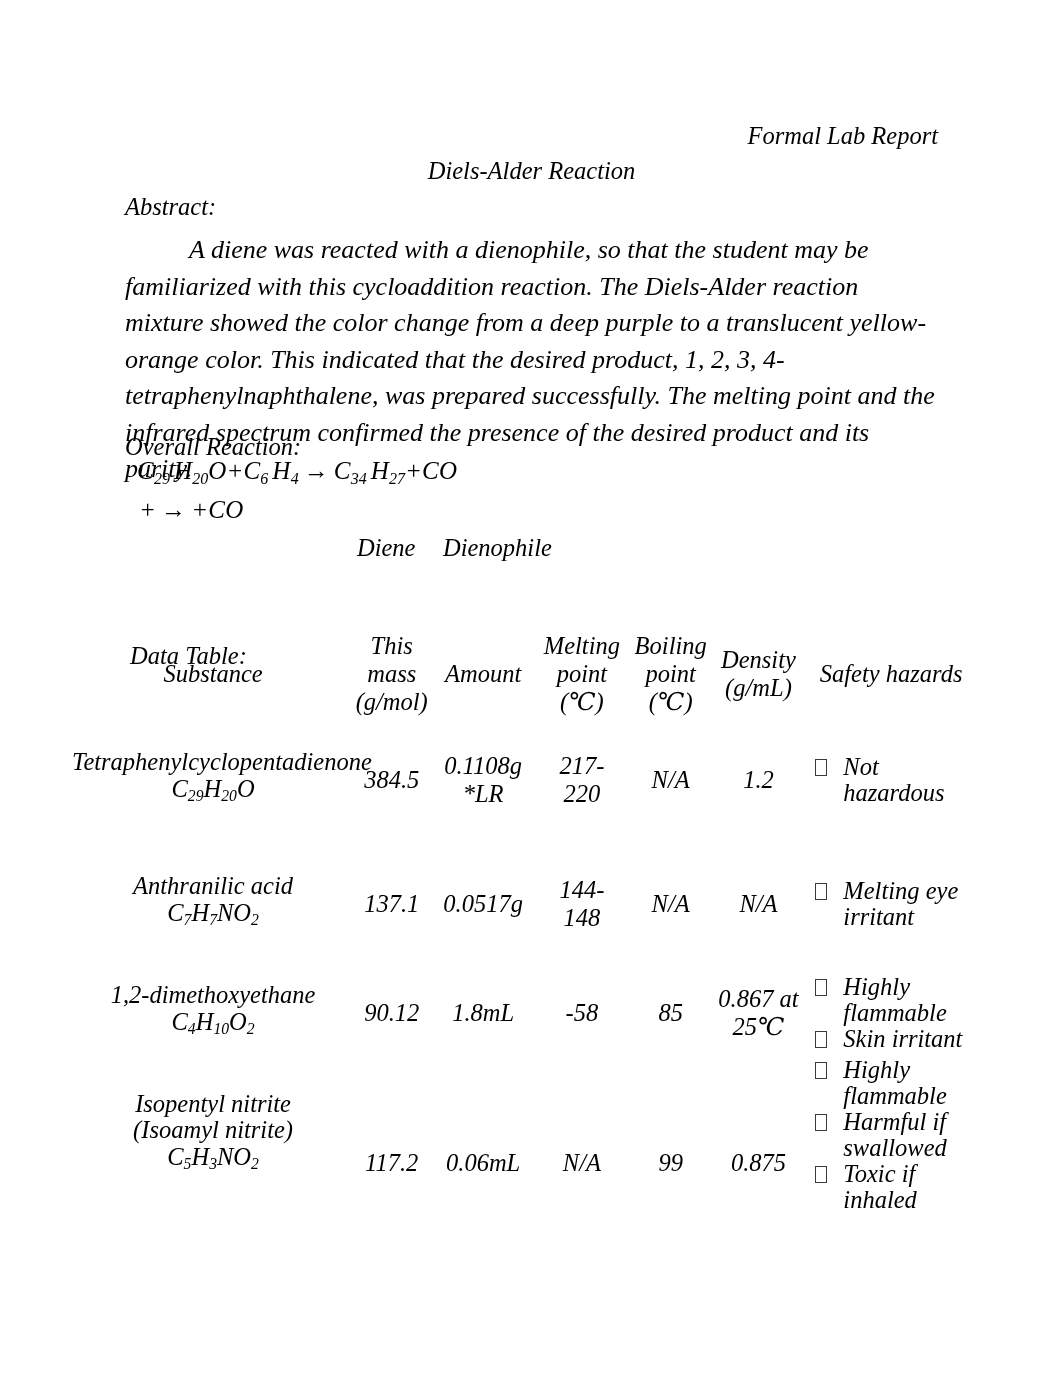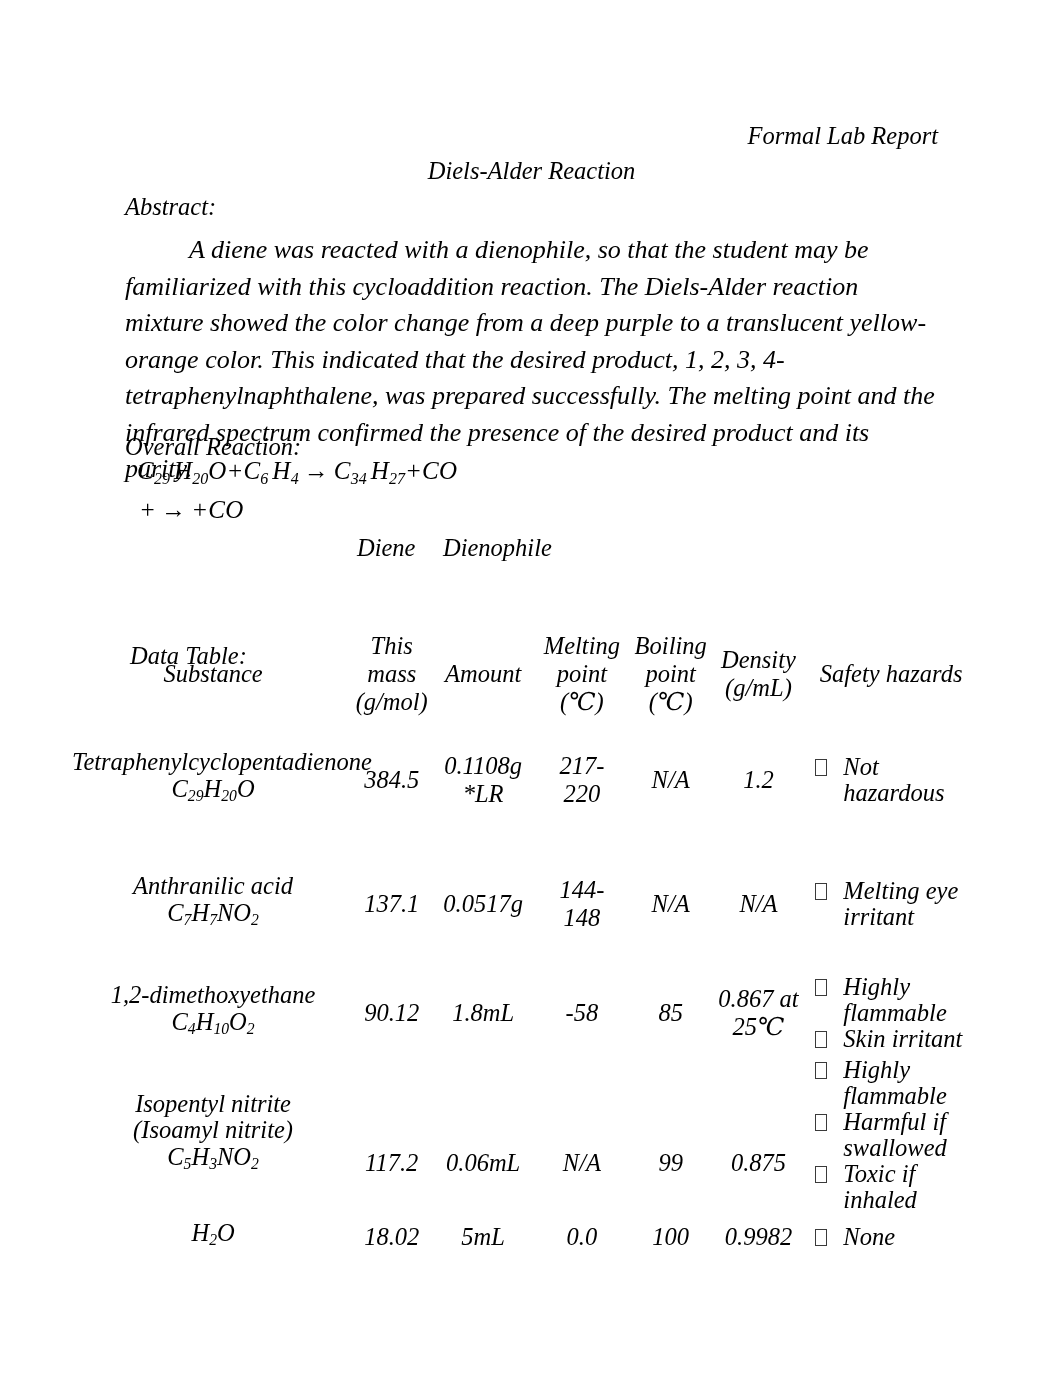--- a/index.html
+++ b/index.html
@@ -320,34 +320,17 @@
         <td style="vertical-align:bottom; padding-bottom:36px;">0.875</td>
         <td class="safety-cell" style="vertical-align:top;">
           <ul class="hazard-list">
             <li><span class="hazard-bullet"></span><span>Highly flammable</span></li>
             <li><span class="hazard-bullet"></span><span>Harmful if swallowed</span></li>
             <li><span class="hazard-bullet"></span><span>Toxic if inhaled</span></li>
           </ul>
         </td>
       </tr>
 
-      <tr class="row-body" style="height:48px;">
-        <td>
-          <div class="formula">
-            <span>H</span><sub>2</sub><span>O</span>
-          </div>
-        </td>
-        <td>18.02</td>
-        <td>5mL</td>
-        <td>0.0</td>
-        <td>100</td>
-        <td>0.9982</td>
-        <td class="safety-cell">
-          <ul class="hazard-list">
-            <li><span class="hazard-bullet"></span><span>None</span></li>
-          </ul>
-        </td>
-      </tr>
 
     </tbody>
   </table>
 
 </div>
 
 </body></html>

